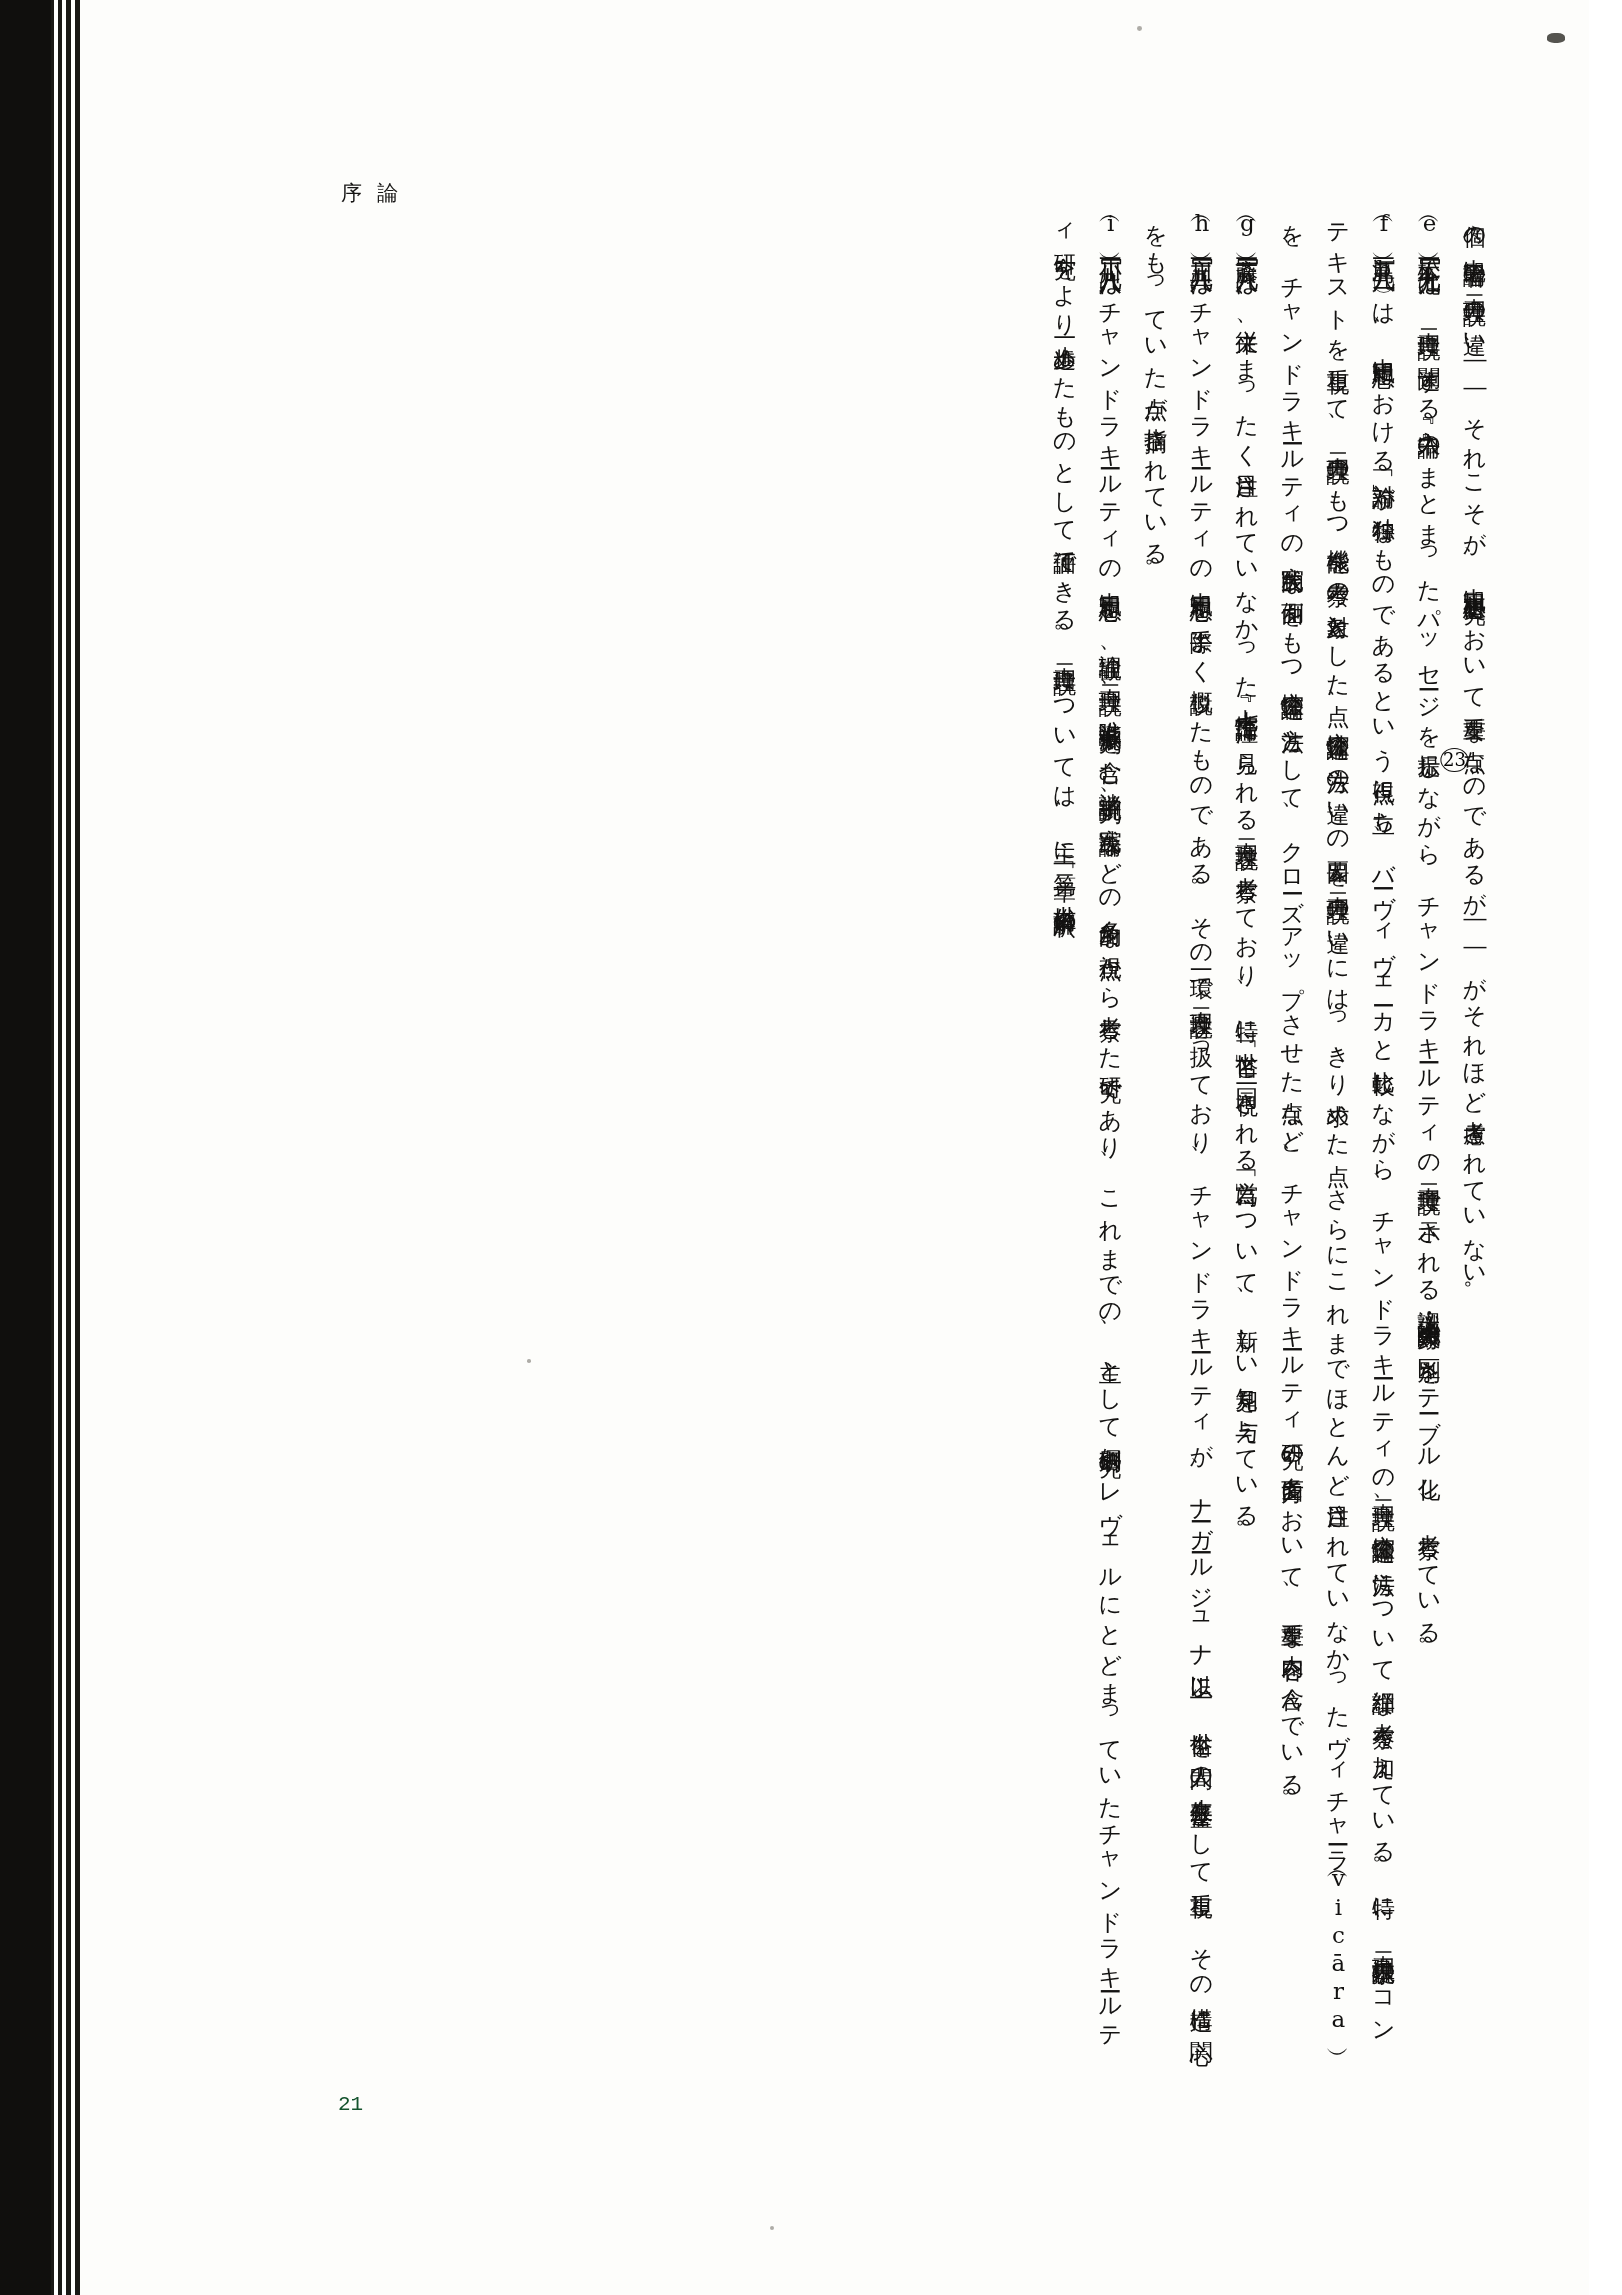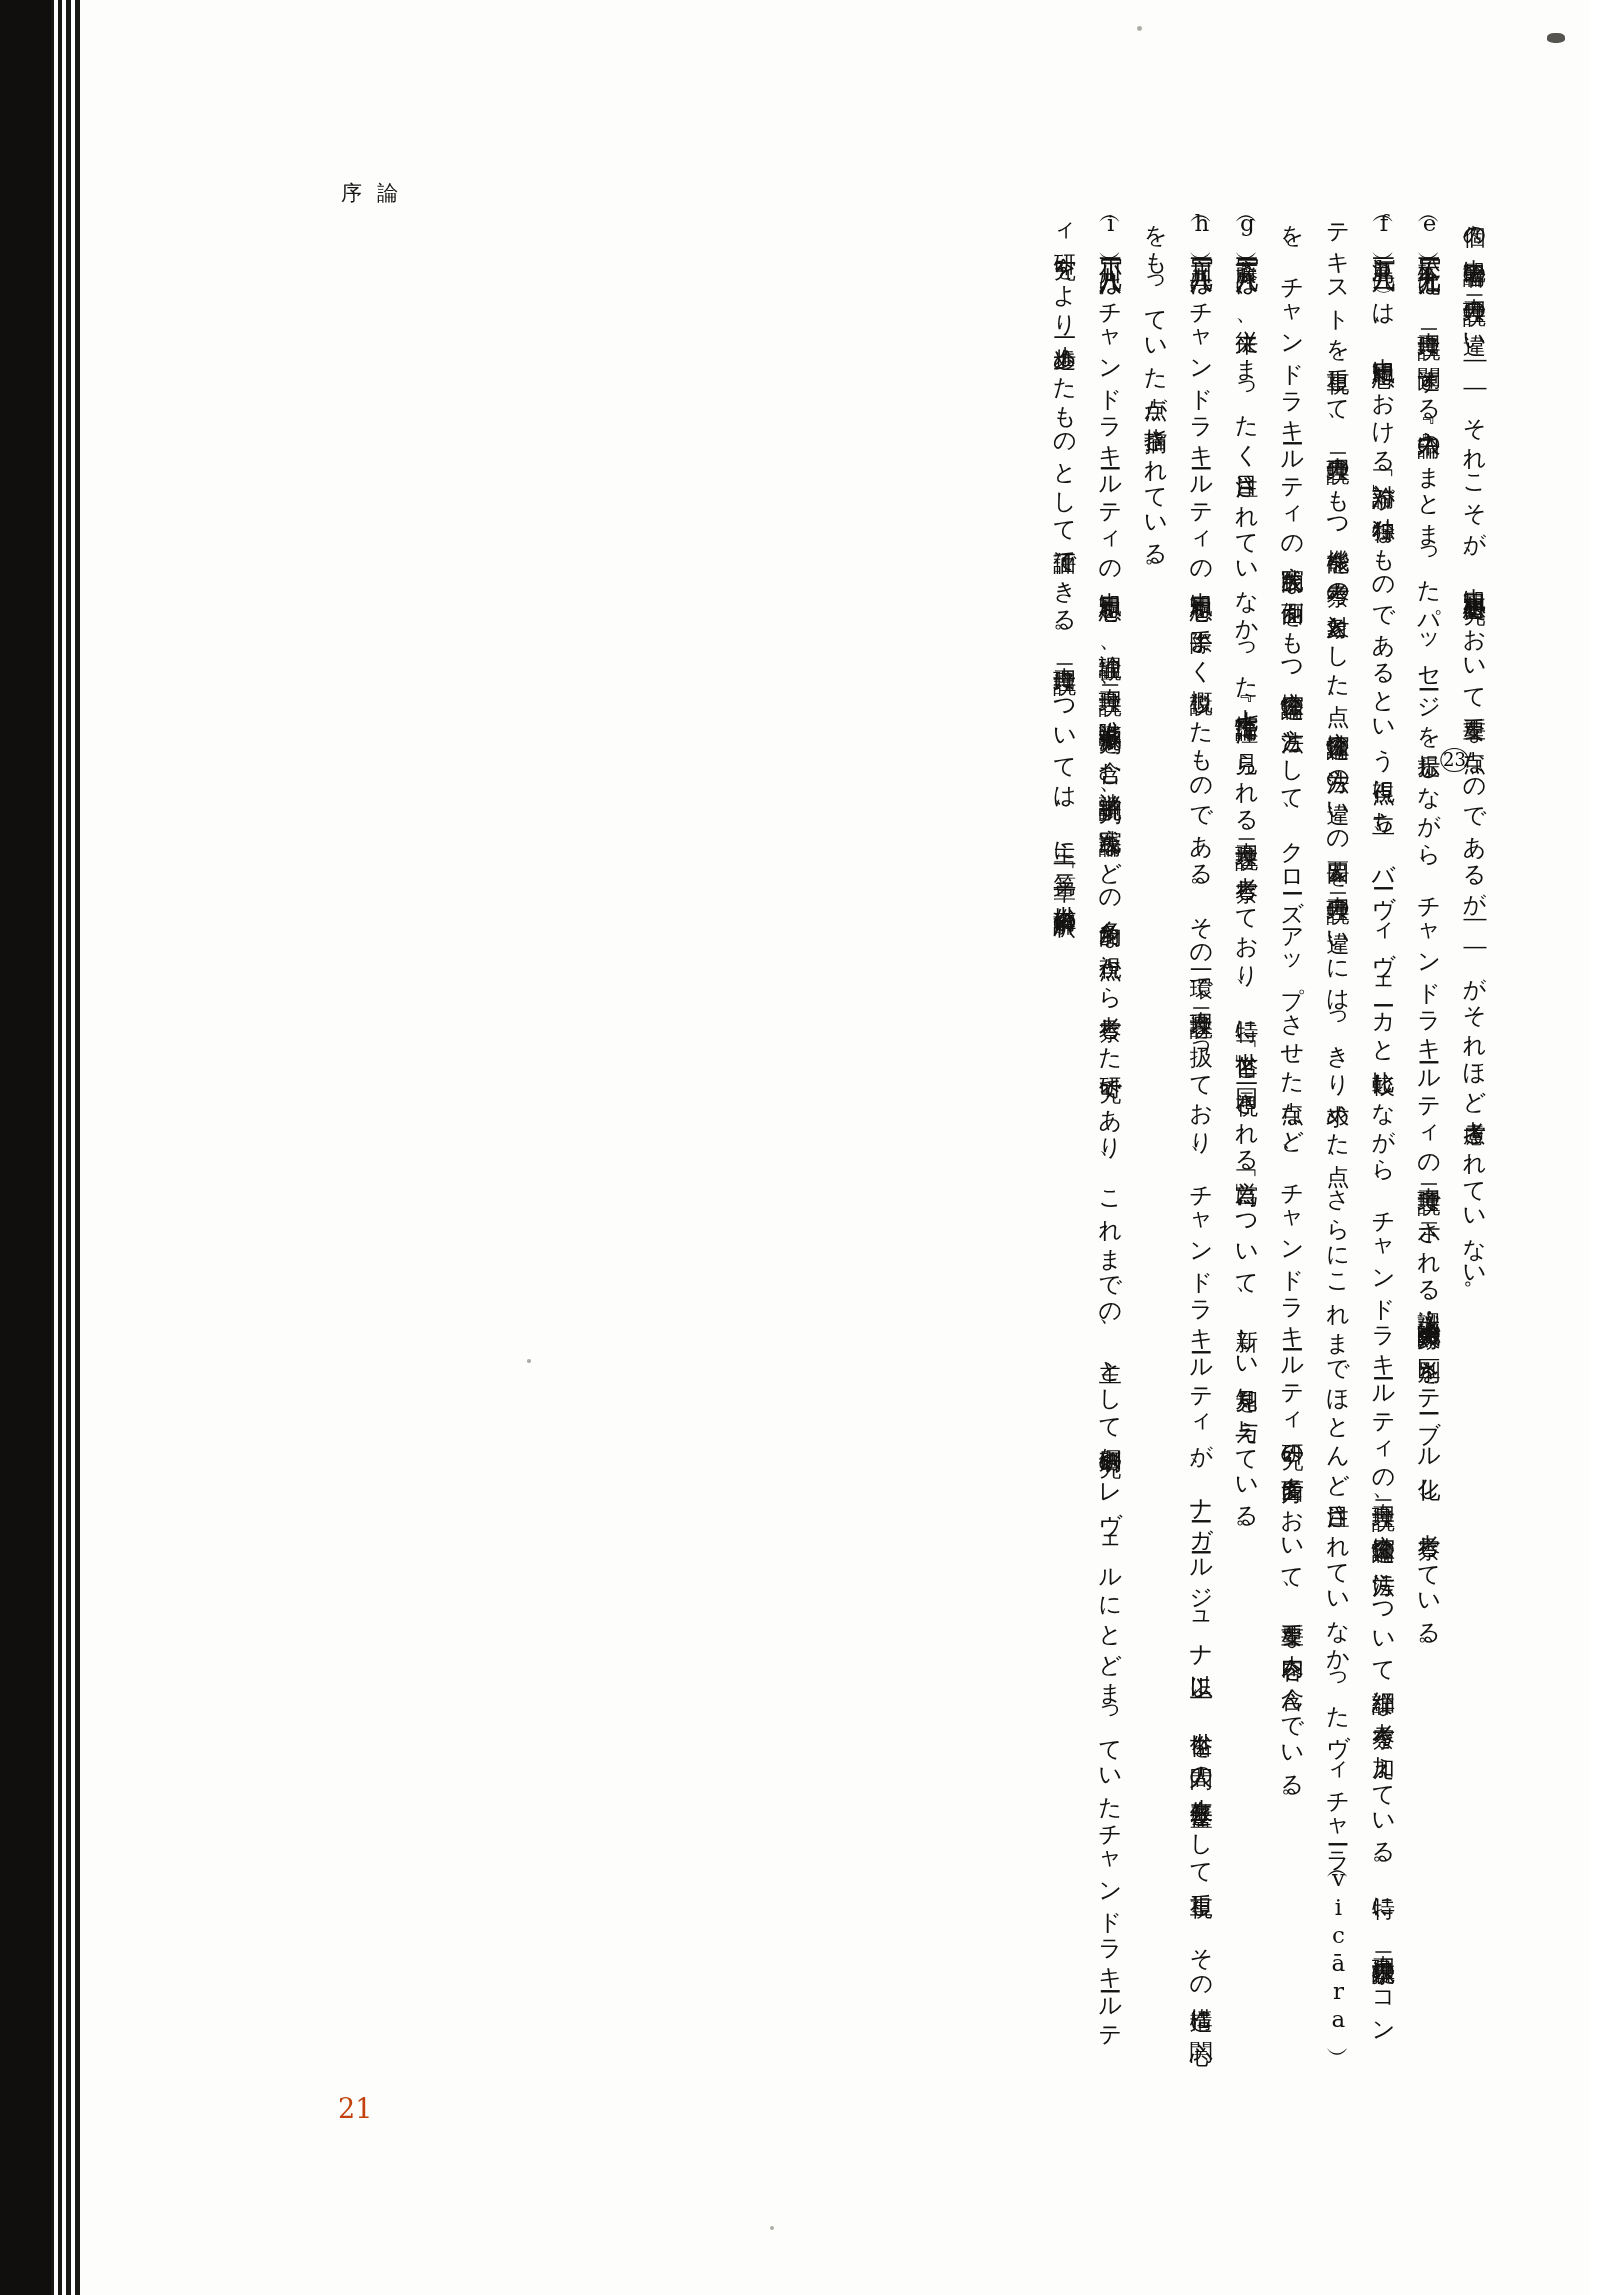--- a/index.html
+++ b/index.html
@@ -57,22 +57,23 @@
     font-size: 21px;
     letter-spacing: 15.3px;
     color: #161514;
   }
 
   
   .folio {
     position: absolute;
     left: 338px;
     top: 2093px;
-    font-size: 27px;
-    color: #c2410c;
+    font-size: 21px;
+    color: #14532d;
+    font-family: Liberation Mono, monospace;
   }
 
   
   .vtext {
     position: absolute;
     top: 208px;
     right: 92px;
     height: 1845px;
     writing-mode: vertical-rl;
     text-orientation: upright;

